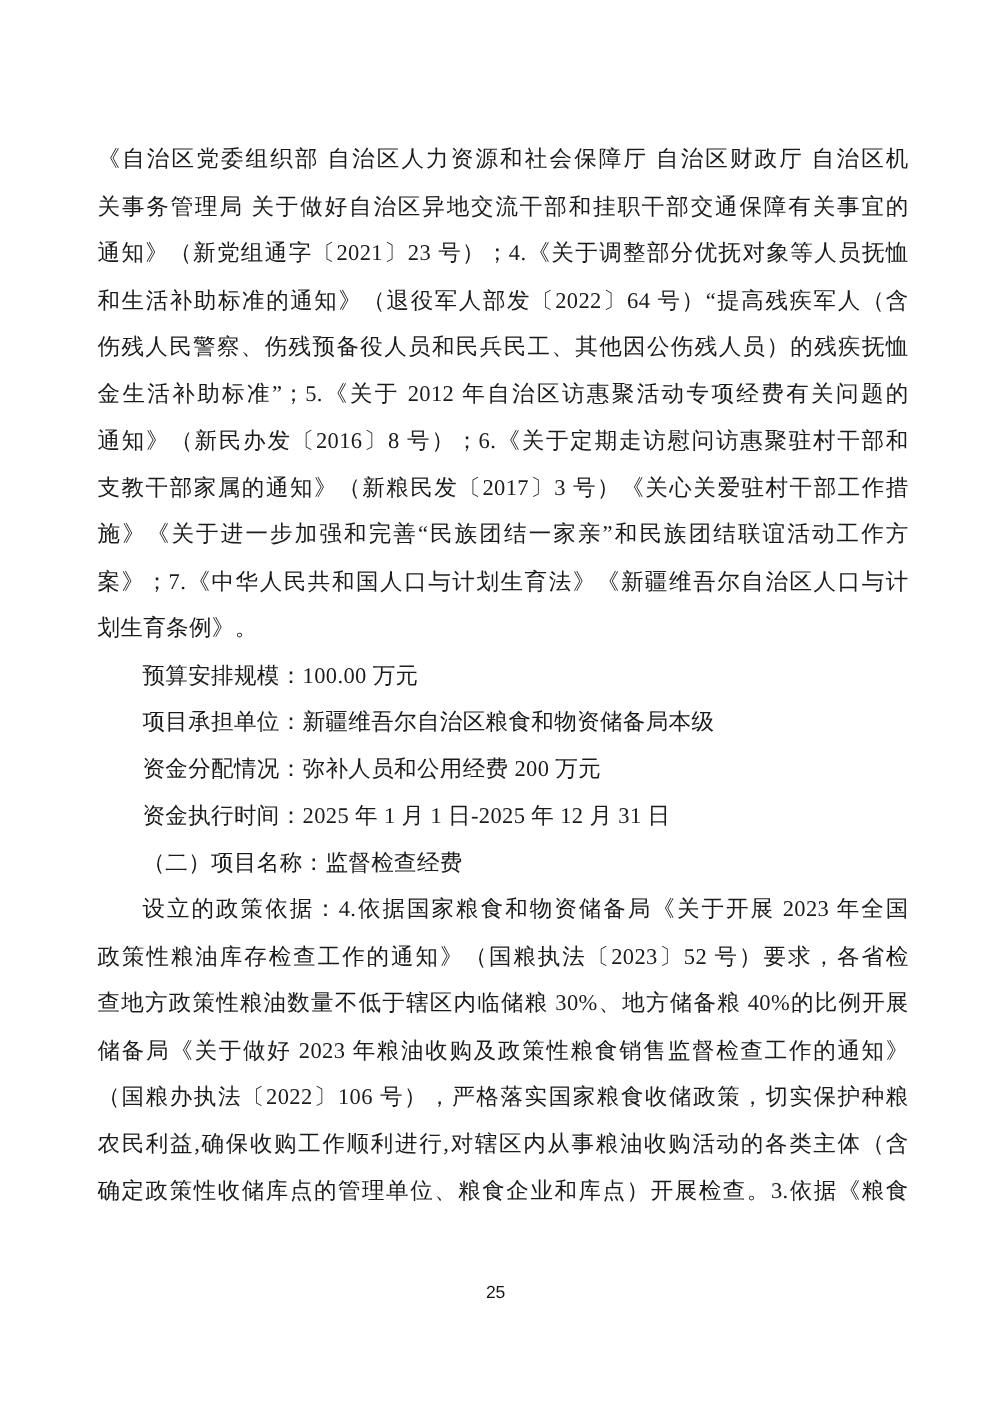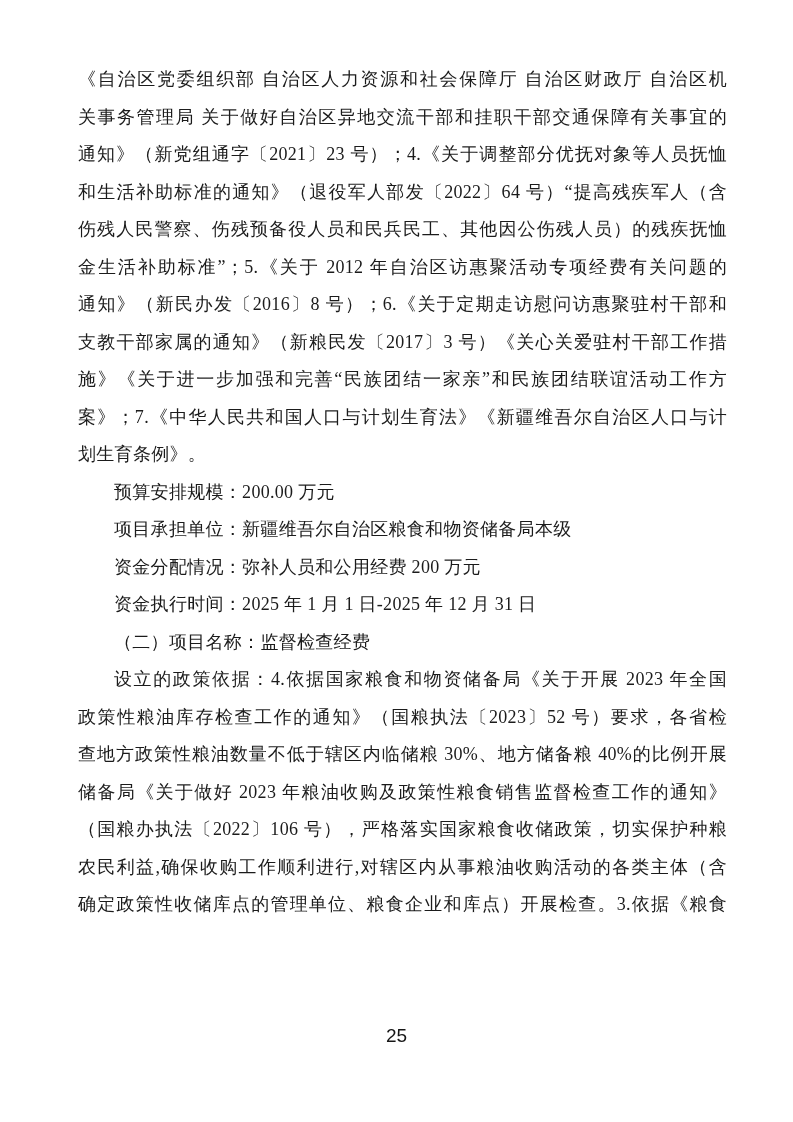--- a/index.html
+++ b/index.html
@@ -6,21 +6,21 @@
     margin: 0;
     padding: 0;
     background: #ffffff;
   }
   .page {
     position: relative;
     box-sizing: border-box;
     width: 793px;
     height: 1122px;
     background: #ffffff;
-    padding: 61px 66px 0 78px;
+    padding: 109px 66px 0 78px;
     font-family: "Liberation Serif", "DejaVu Serif", serif;
     color: #1b1b1b;
     font-size: 18px;
     overflow: hidden;
   }
   .doc-body {
     width: 649px;
   }
   .ln {
     height: 37.5px;
@@ -37,41 +37,41 @@
   .ind {
     padding-left: 36px;
   }
   .footer {
     position: absolute;
     left: 0;
     top: 1025px;
     width: 793px;
     text-align: center;
     font-family: "Liberation Sans", "DejaVu Sans", sans-serif;
-    font-size: 19px;
+    font-size: 14px;
     color: #161616;
   }
 </style>
 </head>
 <body>
 
 <div class="page">
   <div class="doc-body">
     <div class="ln j">《自治区党委组织部 自治区人力资源和社会保障厅 自治区财政厅 自治区机</div>
     <div class="ln j">关事务管理局 关于做好自治区异地交流干部和挂职干部交通保障有关事宜的</div>
     <div class="ln j">通知》（新党组通字〔2021〕23 号）；4.《关于调整部分优抚对象等人员抚恤</div>
     <div class="ln j">和生活补助标准的通知》（退役军人部发〔2022〕64 号）“提高残疾军人（含</div>
     <div class="ln j">伤残人民警察、伤残预备役人员和民兵民工、其他因公伤残人员）的残疾抚恤</div>
     <div class="ln j">金生活补助标准”；5.《关于 2012 年自治区访惠聚活动专项经费有关问题的</div>
     <div class="ln j">通知》（新民办发〔2016〕8 号）；6.《关于定期走访慰问访惠聚驻村干部和</div>
     <div class="ln j">支教干部家属的通知》（新粮民发〔2017〕3 号）《关心关爱驻村干部工作措</div>
     <div class="ln j">施》《关于进一步加强和完善“民族团结一家亲”和民族团结联谊活动工作方</div>
     <div class="ln j">案》；7.《中华人民共和国人口与计划生育法》《新疆维吾尔自治区人口与计</div>
     <div class="ln">划生育条例》。</div>
-    <div class="ln ind">预算安排规模：200.00 万元</div>
+    <div class="ln ind">预算安排规模：100.00 万元</div>
     <div class="ln ind">项目承担单位：新疆维吾尔自治区粮食和物资储备局本级</div>
     <div class="ln ind">资金分配情况：弥补人员和公用经费 200 万元</div>
     <div class="ln ind">资金执行时间：2025 年 1 月 1 日-2025 年 12 月 31 日</div>
     <div class="ln ind">（二）项目名称：监督检查经费</div>
     <div class="ln j ind">设立的政策依据：4.依据国家粮食和物资储备局《关于开展 2023 年全国</div>
     <div class="ln j">政策性粮油库存检查工作的通知》（国粮执法〔2023〕52 号）要求，各省检</div>
     <div class="ln j">查地方政策性粮油数量不低于辖区内临储粮 30%、地方储备粮 40%的比例开展</div>
     <div class="ln j">储备局《关于做好 2023 年粮油收购及政策性粮食销售监督检查工作的通知》</div>
     <div class="ln j">（国粮办执法〔2022〕106 号），严格落实国家粮食收储政策，切实保护种粮</div>
     <div class="ln j">农民利益,确保收购工作顺利进行,对辖区内从事粮油收购活动的各类主体（含</div>

